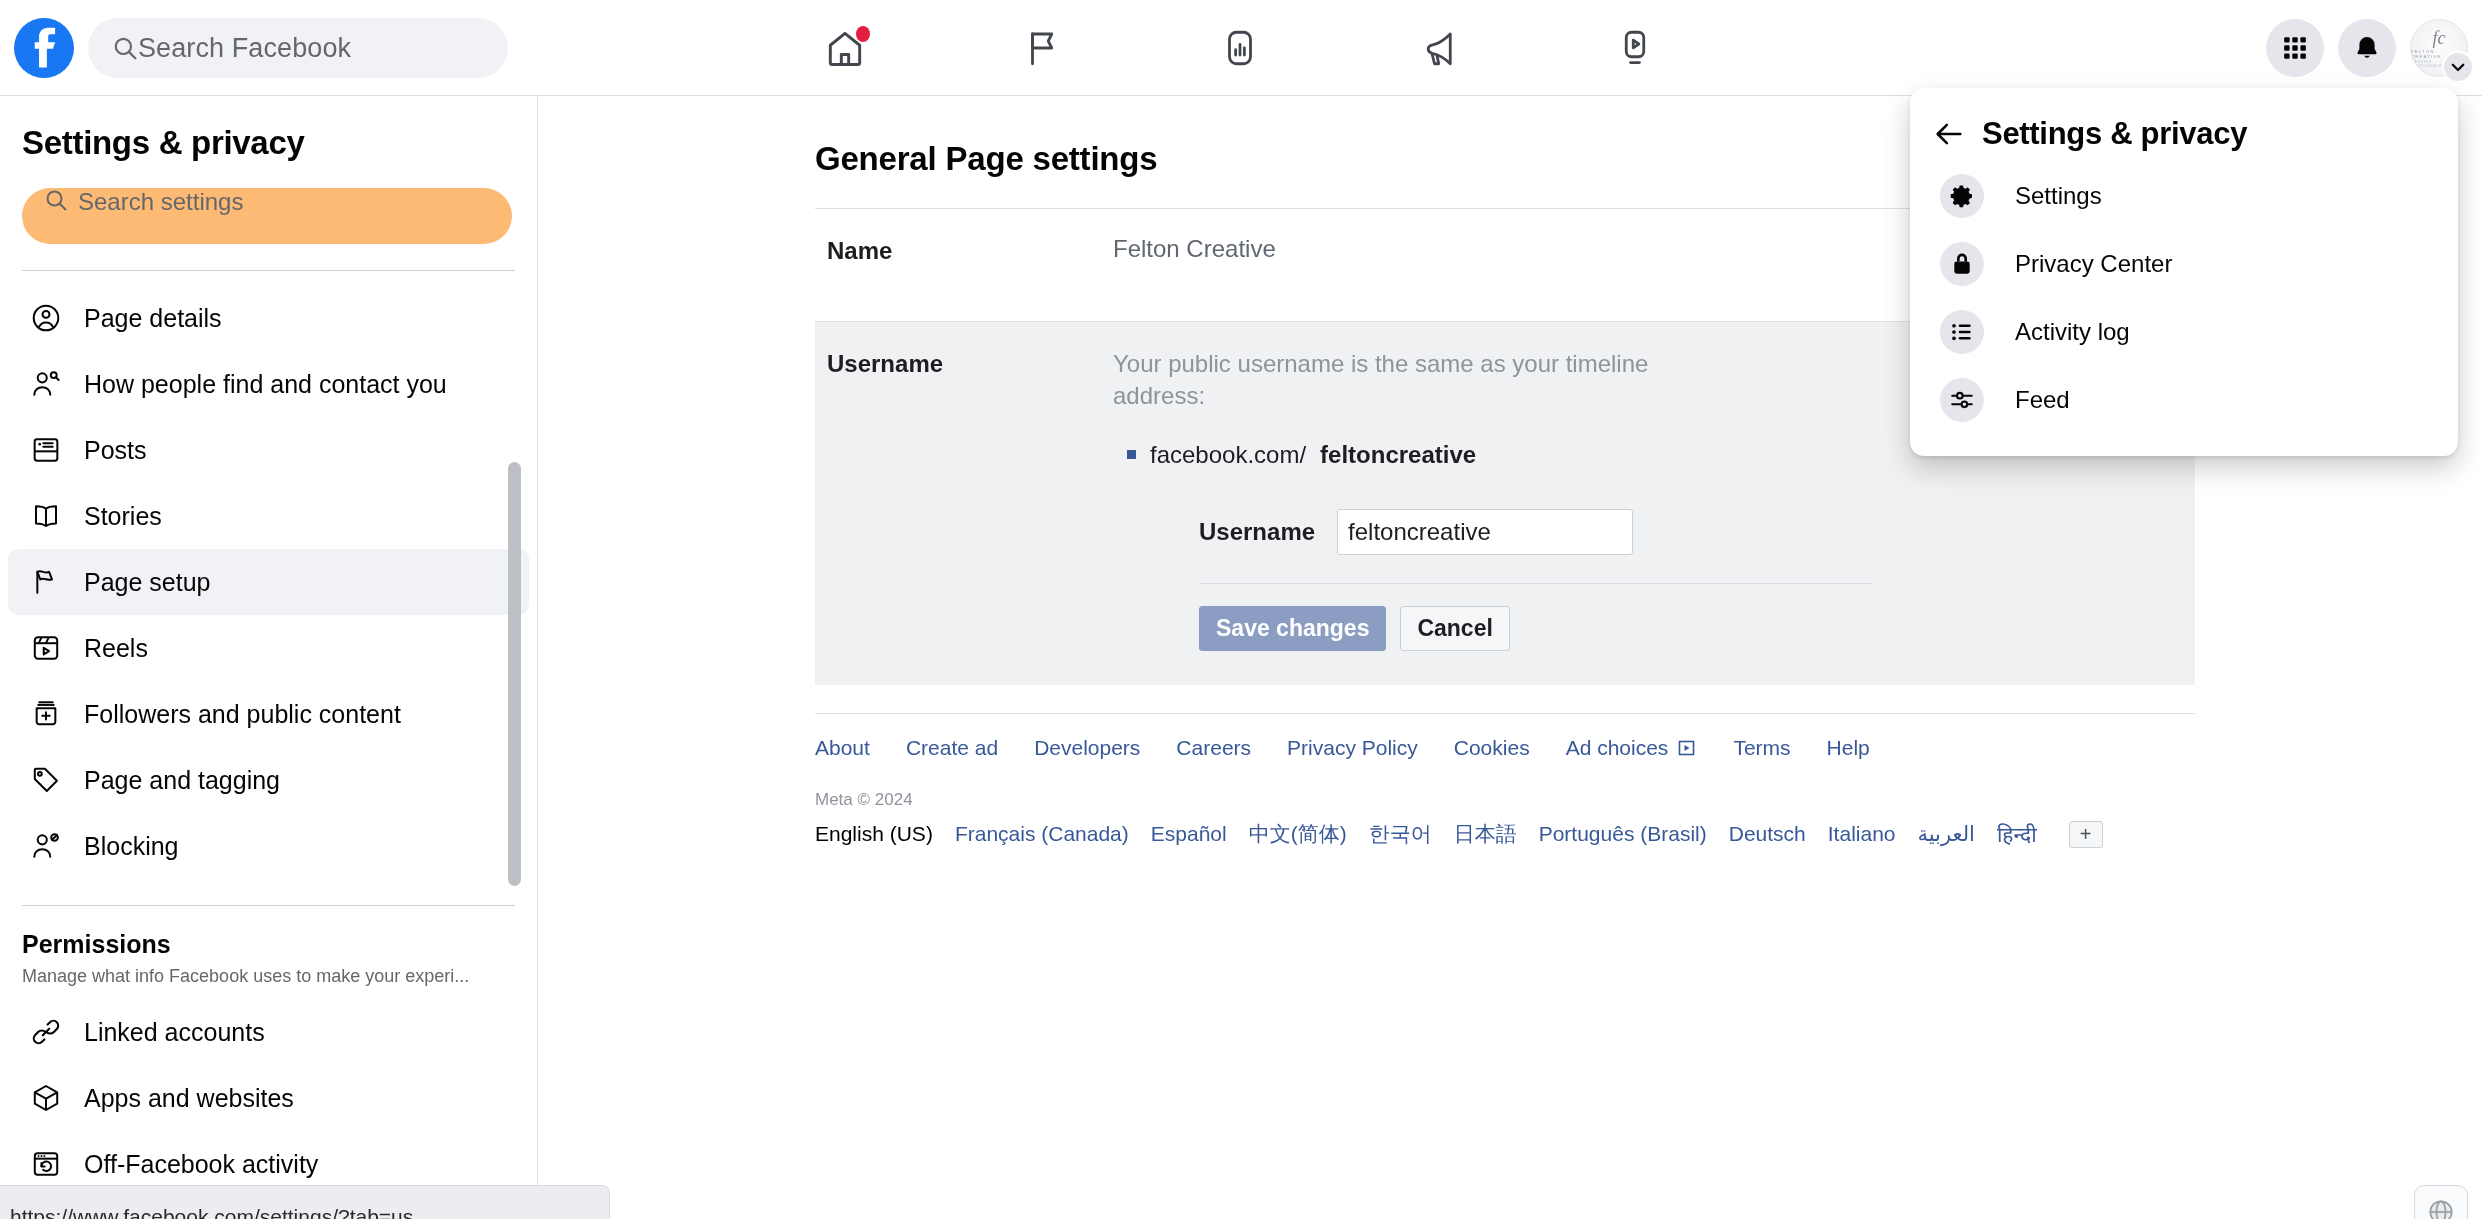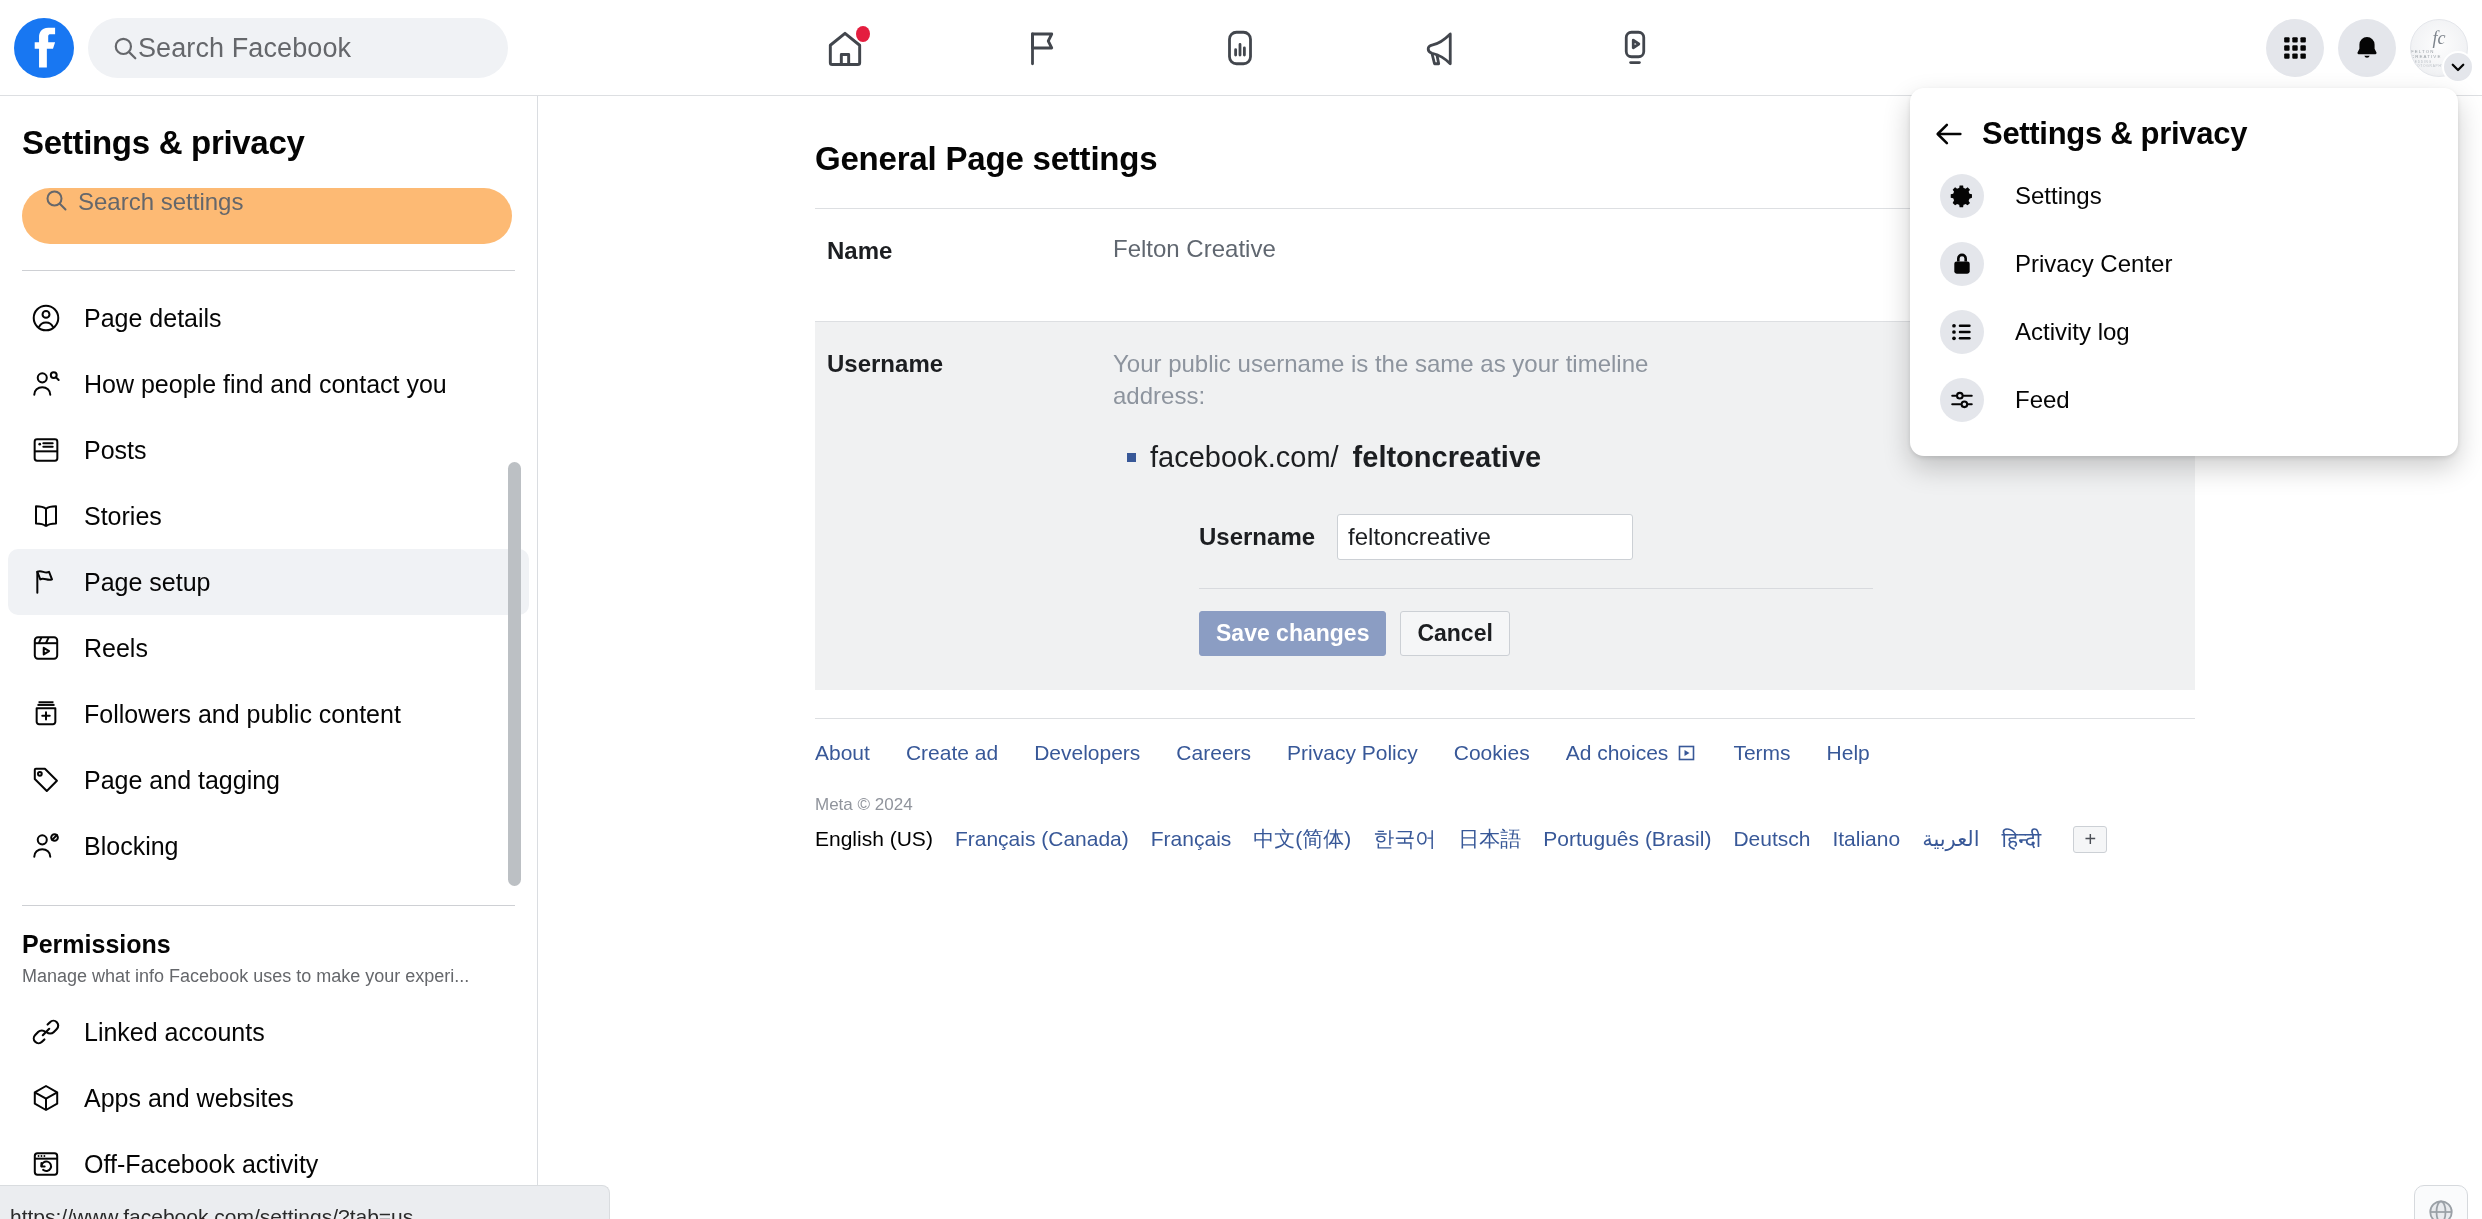--- a/index.html
+++ b/index.html
@@ -120,21 +120,21 @@
   .settings-row { display:flex; align-items:flex-start; padding: 26px 12px; }
   .settings-row.shaded { background:#f0f1f2; padding-bottom: 34px; }
   .row-label {
     width: 286px; flex: none; font-size: 24px; font-weight:700; color:#1c1e21;
     padding-top: 2px;
   }
   .row-body { flex: 1; }
   .row-value { font-size: 24px; color:#606770; }
   .row-desc { font-size: 24px; color:#8d949e; line-height: 1.35; max-width: 560px; }
   .url-list { margin: 28px 0 0 14px; }
-  .url-item { display:flex; align-items:center; gap: 14px; font-size: 29px; color:#1c1e21; }
+  .url-item { display:flex; align-items:center; gap: 14px; font-size: 24px; color:#1c1e21; }
   .url-bullet { width: 9px; height: 9px; background:#385898; display:inline-block; }
   .url-item b { font-weight: 700; }
   .field-row { display:flex; align-items:center; gap: 22px; margin: 40px 0 0 0; padding-left: 86px; }
   .field-label { font-size: 24px; font-weight:700; color:#1c1e21; }
   #username-input {
     width: 296px; height: 46px; border: 1px solid #ccd0d5; border-radius: 3px;
     background:#fff; font-size: 24px; color:#1c1e21; padding: 0 10px;
     font-family:"Liberation Sans", sans-serif;
   }
   .form-sep { height:1px; background:#d8dade; margin: 28px 0 0 86px; width: 674px; }
@@ -542,21 +542,21 @@
         </a>
         <a>Terms</a>
         <a>Help</a>
       </div>
 
       <div id="meta-line">Meta © 2024</div>
 
       <div class="lang">
         <span class="cur">English (US)</span>
         <a>Français (Canada)</a>
-        <a>Français</a>
+        <a>Español</a>
         <a>中文(简体)</a>
         <a>한국어</a>
         <a>日本語</a>
         <a>Português (Brasil)</a>
         <a>Deutsch</a>
         <a>Italiano</a>
         <a>العربية</a>
         <a>हिन्दी</a>
         <span class="lang-plus">+</span>
       </div>

